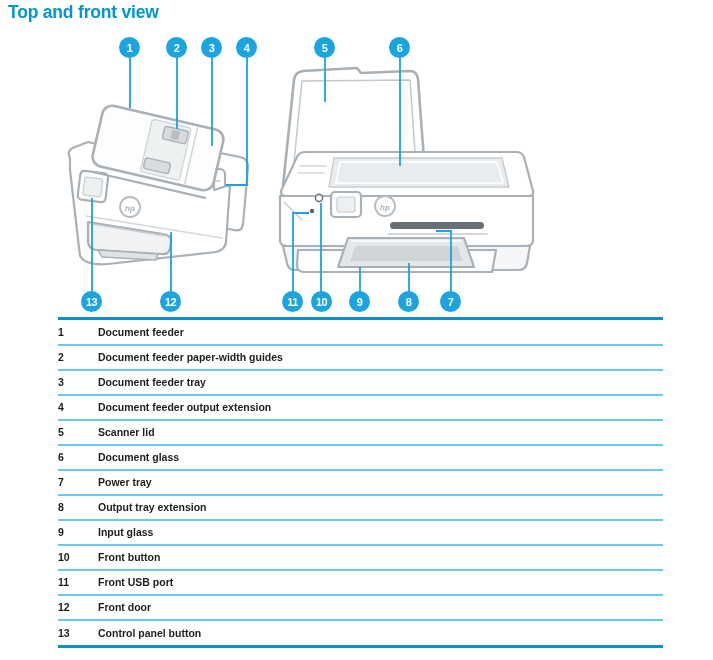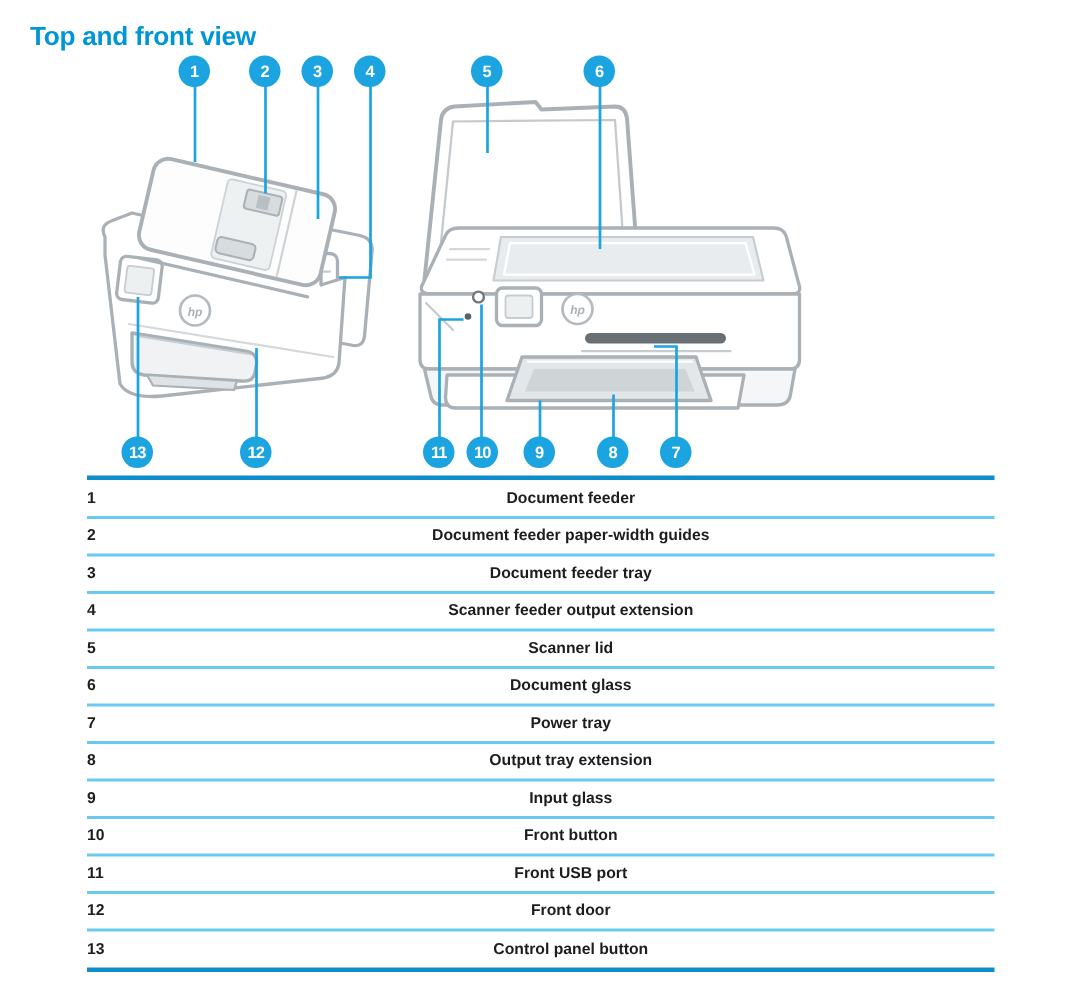--- a/index.html
+++ b/index.html
@@ -2,21 +2,21 @@
 <html><head>
 <meta charset="utf-8">
 <style>
   html,body{margin:0;padding:0;background:#ffffff;}
   body{
     width:713px;height:660px;position:relative;overflow:hidden;
     font-family:"Liberation Sans","DejaVu Sans",sans-serif;
     -webkit-font-smoothing:antialiased;
   }
   .page-title{
-    position:absolute;left:8px;top:2px;margin:12px;
+    position:absolute;left:8px;top:2px;margin:0;
     font-size:17.5px;font-weight:bold;letter-spacing:-0.2px;
     color:#0096d6;
   }
   .figure{position:absolute;left:0;top:0;width:713px;height:660px;}
   .figure svg{position:absolute;left:0;top:0;}
   
   .co{
     position:absolute;width:21px;height:21px;border-radius:50%;
     background:#1ba4e0;color:#ffffff;
     font-size:11px;font-weight:bold;letter-spacing:-0.6px;
@@ -30,21 +30,21 @@
     z-index:2;background:#fff;
   }
   table.parts{border-collapse:collapse;width:100%;}
   table.parts tr{height:25px;}
   table.parts tr:not(:last-child) td{border-bottom:2px solid #69c9ef;}
   table.parts td{
     padding:0;vertical-align:middle;
     font-size:10.5px;font-weight:bold;color:#1d1d1d;line-height:1;
   }
   td.num{width:40px;padding-left:10px;}
-  td.label{padding-left:0;text-align:center;}
+  td.label{padding-left:0;}
 </style>
 </head>
 <body>
 
 <h1 class="page-title">Top and front view</h1>
 
 <div class="figure">
 
   <svg width="713" height="660" viewBox="0 0 713 660">
 
@@ -188,21 +188,21 @@
           <td class="label">Document feeder paper-width guides</td>
         </tr>
 
         <tr>
           <td class="num">3</td>
           <td class="label">Document feeder tray</td>
         </tr>
 
         <tr>
           <td class="num">4</td>
-          <td class="label">Scanner feeder output extension</td>
+          <td class="label">Document feeder output extension</td>
         </tr>
 
         <tr>
           <td class="num">5</td>
           <td class="label">Scanner lid</td>
         </tr>
 
         <tr>
           <td class="num">6</td>
           <td class="label">Document glass</td>

